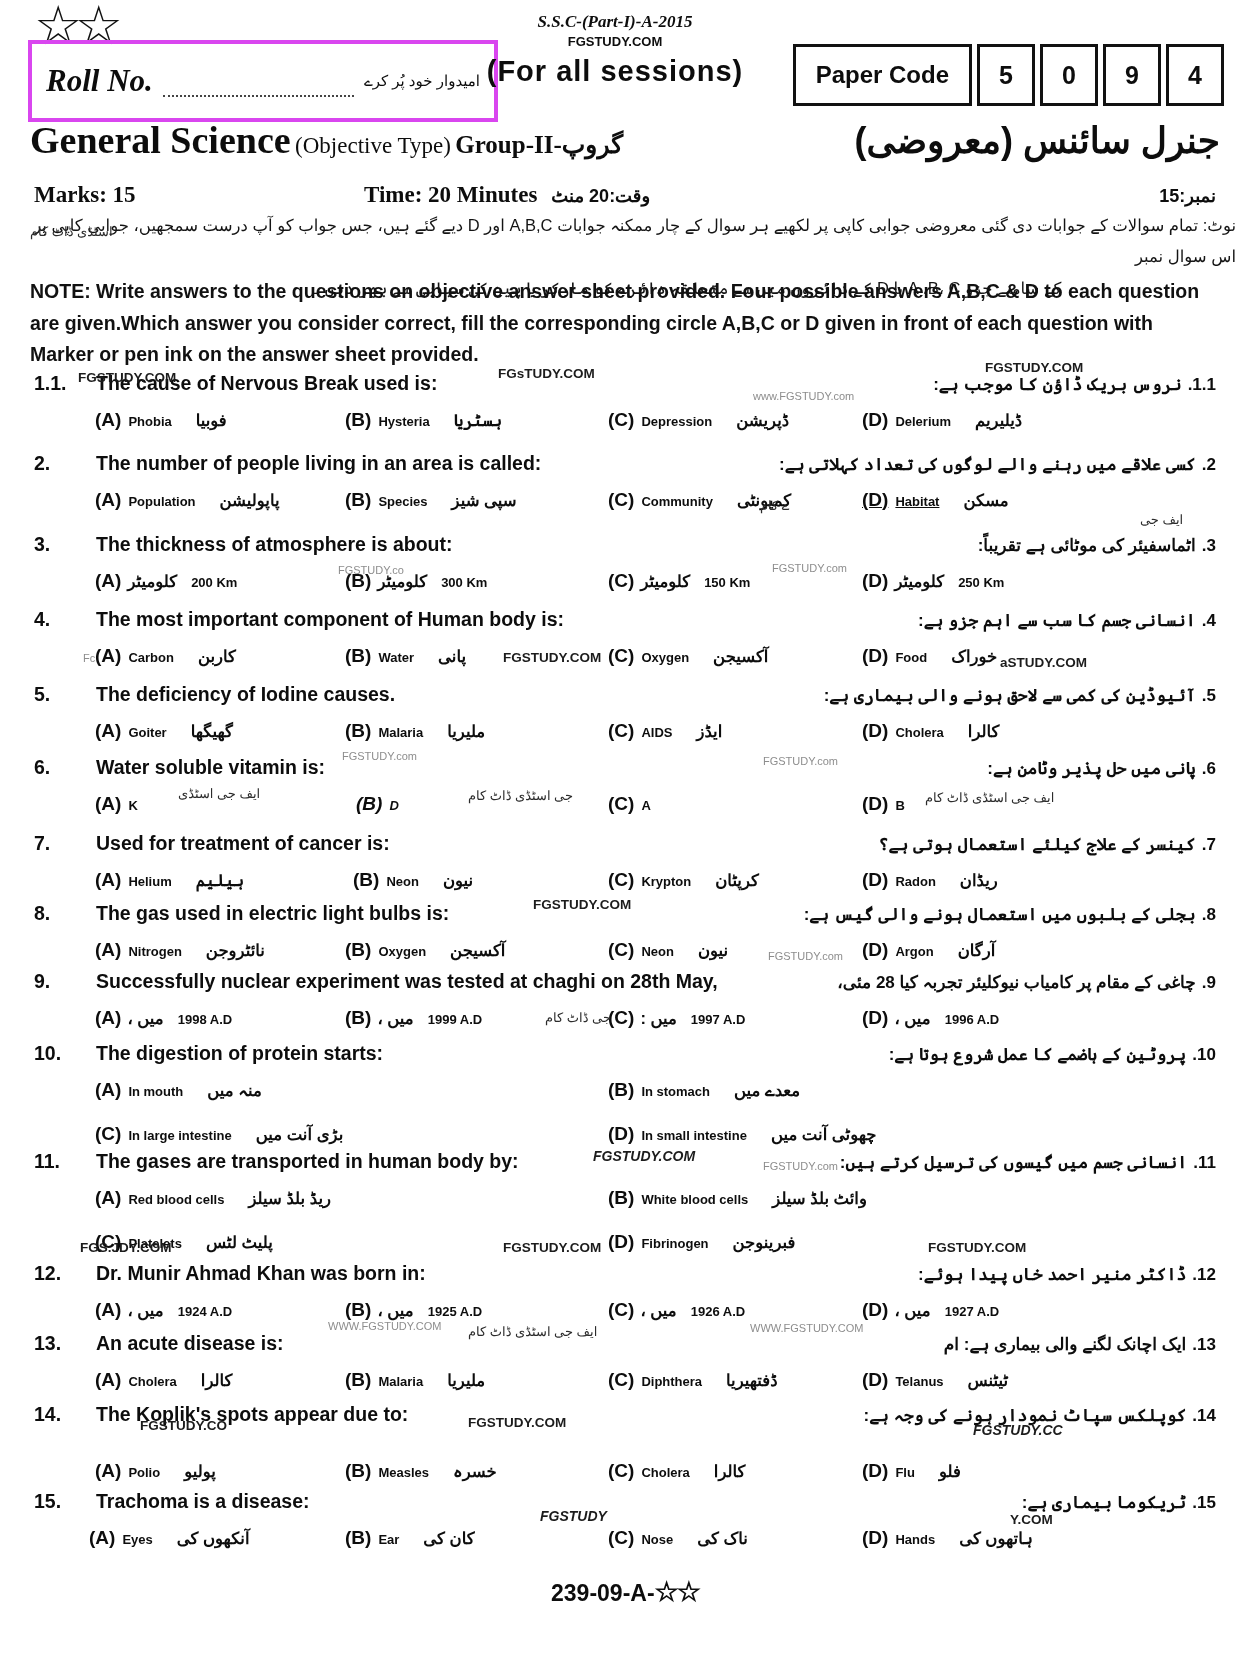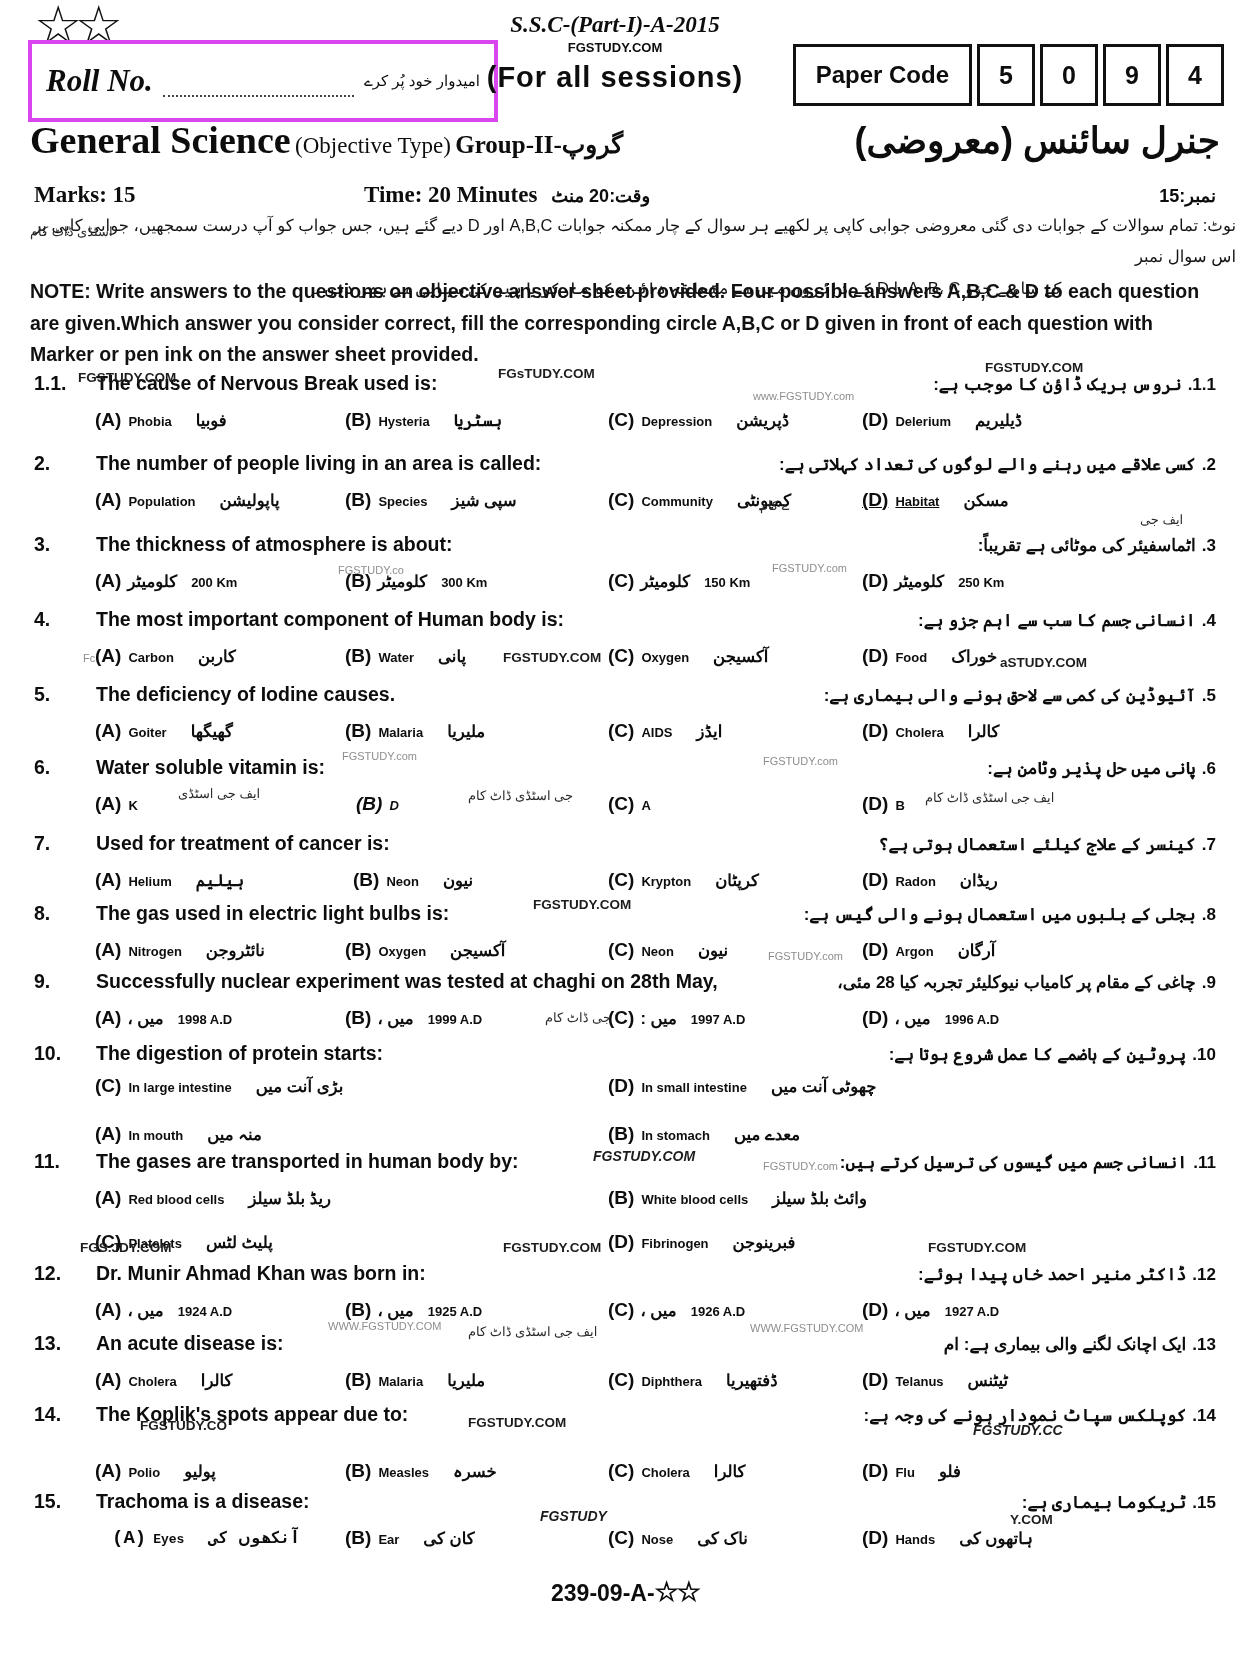--- a/index.html
+++ b/index.html
@@ -6,21 +6,21 @@
   .page{position:relative;width:1250px;height:1664px;background:#ffffff;color:#0d0d0d;
     font-family:"Liberation Sans", sans-serif;overflow:hidden;}
   
   .stars-tl{position:absolute;left:34px;top:-6px;font-size:54px;letter-spacing:-8px;color:#111;}
   .roll-box{position:absolute;left:28px;top:40px;width:470px;height:82px;border:4px solid #d946ef;
     display:flex;align-items:center;padding:0 14px;box-sizing:border-box;}
   .roll-label{font-family:"Liberation Serif", serif;font-style:italic;font-weight:700;font-size:31px;}
   .roll-line{flex:1;border-bottom:2px dotted #444;height:30px;margin:0 10px;}
   .roll-urdu{font-size:15px;direction:rtl;white-space:nowrap;}
   .head-center{position:absolute;left:400px;top:12px;width:430px;text-align:center;}
-  .session-1{font-family:"Liberation Serif", serif;font-style:italic;font-weight:700;font-size:23px;}
+  .session-1{font-family:"Liberation Serif", serif;font-style:italic;font-weight:700;font-size:17px;}
   .head-wm{font-weight:700;font-size:13px;margin-top:2px;}
   .session-2{font-weight:700;font-size:29px;margin-top:6px;letter-spacing:1px;}
   .pc{position:absolute;right:26px;top:44px;display:flex;align-items:stretch;height:62px;}
   .pc-label{border:3px solid #111;display:flex;align-items:center;padding:0 20px;font-weight:700;font-size:24px;}
   .pc-cell{border:3px solid #111;width:52px;margin-left:5px;display:flex;align-items:center;
     justify-content:center;font-weight:700;font-size:25px;}
   .title-row{position:absolute;left:30px;top:118px;right:30px;display:flex;
     justify-content:space-between;align-items:flex-start;}
   .title-en{font-family:"Liberation Serif", serif;font-weight:700;font-size:38px;}
   .title-type{font-family:"Liberation Serif", serif;font-size:23px;}
@@ -227,27 +227,27 @@
           <span class="opt urfirst" style="left: 608px;"><b class="opt-letter">(C)</b><span class="opt-ur" dir="rtl">میں :</span><span class="opt-en">1997 A.D</span></span>
           <span class="opt urfirst" style="left: 862px;"><b class="opt-letter">(D)</b><span class="opt-ur" dir="rtl">میں ،</span><span class="opt-en">1996 A.D</span></span>
         </div>
       </div>
       <div class="q-block" style="top: 1042px;">
         <div class="q-row">
           <span class="q-num">10.</span>
           <span class="q-en">The digestion of protein starts:</span>
           <span class="q-ur" dir="rtl"><span class="q-ur-num">10.</span><span class="q-ur-text">پروٹین کے ہاضمے کا عمل شروع ہوتا ہے:</span></span>
         </div>
+        <div class="opt-row" style="margin-top: 14px;">
+          <span class="opt" style="left: 95px;"><b class="opt-letter">(A)</b><span class="opt-en">In mouth</span><span class="opt-ur" dir="rtl">منہ میں</span></span>
+          <span class="opt" style="left: 608px;"><b class="opt-letter">(B)</b><span class="opt-en">In stomach</span><span class="opt-ur" dir="rtl">معدے میں</span></span>
+        </div>
         <div class="opt-row" style="margin-top: 10px;">
           <span class="opt" style="left: 95px;"><b class="opt-letter">(C)</b><span class="opt-en">In large intestine</span><span class="opt-ur" dir="rtl">بڑی آنت میں</span></span>
           <span class="opt" style="left: 608px;"><b class="opt-letter">(D)</b><span class="opt-en">In small intestine</span><span class="opt-ur" dir="rtl">چھوٹی آنت میں</span></span>
-        </div>
-        <div class="opt-row" style="margin-top: 14px;">
-          <span class="opt" style="left: 95px;"><b class="opt-letter">(A)</b><span class="opt-en">In mouth</span><span class="opt-ur" dir="rtl">منہ میں</span></span>
-          <span class="opt" style="left: 608px;"><b class="opt-letter">(B)</b><span class="opt-en">In stomach</span><span class="opt-ur" dir="rtl">معدے میں</span></span>
         </div>
       </div>
       <div class="q-block" style="top: 1150px;">
         <div class="q-row">
           <span class="q-num">11.</span>
           <span class="q-en">The gases are transported in human body by:</span>
           <span class="q-ur" dir="rtl"><span class="q-ur-num">11.</span><span class="q-ur-text">انسانی جسم میں گیسوں کی ترسیل کرتے ہیں:</span></span>
         </div>
         <div class="opt-row" style="margin-top: 14px;">
           <span class="opt" style="left: 95px;"><b class="opt-letter">(A)</b><span class="opt-en">Red blood cells</span><span class="opt-ur" dir="rtl">ریڈ بلڈ سیلز</span></span>
@@ -297,21 +297,21 @@
           <span class="opt" style="left: 862px;"><b class="opt-letter">(D)</b><span class="opt-en">Flu</span><span class="opt-ur" dir="rtl">فلو</span></span>
         </div>
       </div>
       <div class="q-block" style="top: 1490px;">
         <div class="q-row">
           <span class="q-num">15.</span>
           <span class="q-en">Trachoma is a disease:</span>
           <span class="q-ur" dir="rtl"><span class="q-ur-num">15.</span><span class="q-ur-text">ٹریکوما بیماری ہے:</span></span>
         </div>
         <div class="opt-row" style="margin-top: 14px;">
-          <span class="opt" style="left: 112px; font-family: Liberation Mono, monospace;"><b class="opt-letter">(A)</b><span class="opt-en">Eyes</span><span class="opt-ur" dir="rtl">آنکھوں کی</span></span>
+          <span class="opt" style="left: 89px;"><b class="opt-letter">(A)</b><span class="opt-en">Eyes</span><span class="opt-ur" dir="rtl">آنکھوں کی</span></span>
           <span class="opt" style="left: 345px;"><b class="opt-letter">(B)</b><span class="opt-en">Ear</span><span class="opt-ur" dir="rtl">کان کی</span></span>
           <span class="opt" style="left: 608px;"><b class="opt-letter">(C)</b><span class="opt-en">Nose</span><span class="opt-ur" dir="rtl">ناک کی</span></span>
           <span class="opt" style="left: 862px;"><b class="opt-letter">(D)</b><span class="opt-en">Hands</span><span class="opt-ur" dir="rtl">ہاتھوں کی</span></span>
         </div>
       </div>
     </div>
 
   <div class="footer">
     <span>239-09-A-</span><span class="f-stars">☆☆</span>
   </div>

